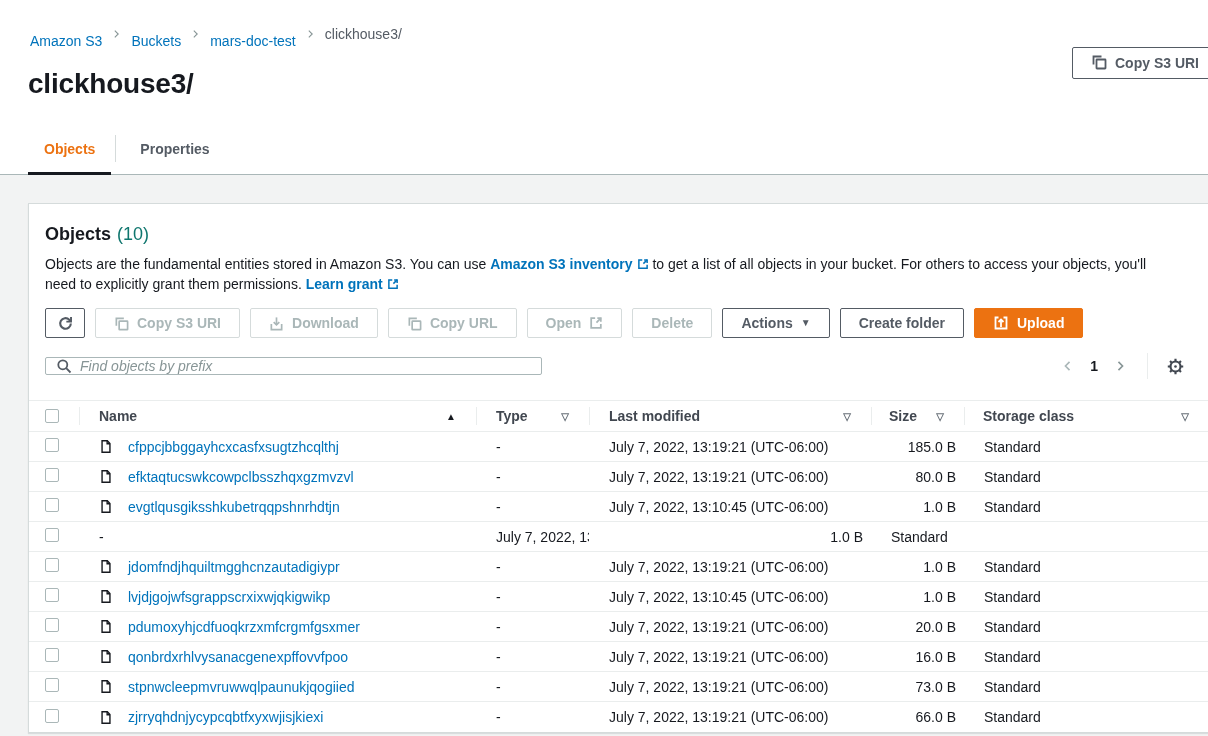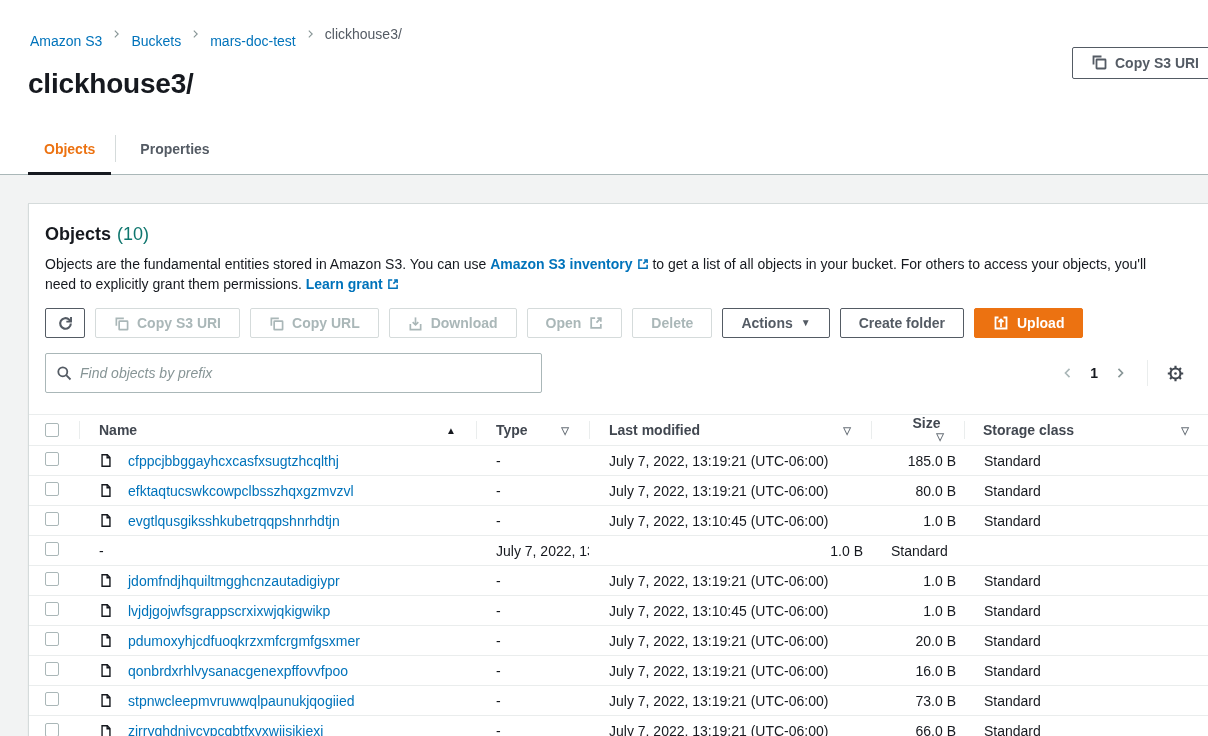--- a/index.html
+++ b/index.html
@@ -71,21 +71,21 @@
     font-family:"Liberation Sans", sans-serif; font-size:14px; font-weight:700; cursor:pointer; white-space:nowrap;
   }
   .btn.icon-only { width:40px; padding:0; }
   .btn:disabled, .btn.disabled { border-color:#d5dbdb; color:#aab7b8; cursor:default; }
   .btn.primary { background:#ec7211; border-color:#ec7211; color:#fff; }
   .caret { font-size:10px; line-height:10px; }
 
   
   .search-row { display:flex; align-items:center; margin:15px 16px 0 16px; }
   .search-box {
-    position:relative; width:497px; height:40px;
+    position:relative; width:497px; height:18px;
     border:1px solid #aab7b8; border-radius:2px; background:#fff;
     display:flex; align-items:center;
   }
   .search-box svg { position:absolute; left:10px; }
   .search-box input {
     width:100%; height:100%; border:none; outline:none; background:transparent;
     padding-left:34px; font-size:14px; font-family:"Liberation Sans", sans-serif; color:#16191f;
   }
   .search-box input::placeholder { color:#879596; font-style:italic; }
   .pagination { margin-left:auto; display:flex; align-items:center; gap:14px; padding-right:16px; }
@@ -99,21 +99,21 @@
   .trow, .thead {
     display:grid;
     grid-template-columns:50px 397px 113px 282px 93px 1fr;
     align-items:center;
   }
   .thead { height:32px; border-top:1px solid #eaeded; border-bottom:1px solid #eaeded; }
   .th {
     position:relative; height:100%; display:flex; align-items:center;
     font-weight:700; color:#414750; padding-left:20px; cursor:pointer;
   }
-  .th.size-col { padding-left:18px;flex-direction:column; }
+  .th.size-col { padding-left:18px; }
   .th.storage-col { padding-left:19px; }
   .th:not(:first-child)::before {
     content:""; position:absolute; left:0; top:6px; bottom:6px; width:1px; background:#eaeded;
   }
   .sort { margin-left:auto; padding-right:20px; font-size:10px; color:#687078; }
   .sort.asc { color:#16191f; }
   .th.storage-col .sort { padding-right:28px; }
   .trow { height:30px; border-bottom:1px solid #eaeded; }
   .trow:last-child { border-bottom:none; }
   .cell { padding-left:20px; color:#16191f; white-space:nowrap; overflow:hidden; }
@@ -209,32 +209,32 @@
         </button>
         <button class="btn disabled" disabled="">
           <svg width="15" height="15" viewBox="0 0 16 16" fill="none" stroke="#aab7b8" stroke-width="1.8">
               <rect x="5.5" y="5.5" width="9" height="9" rx="0.5"></rect>
               <path d="M10.5 2.5h-8v8"></path>
             </svg>
           <span>Copy S3 URI</span>
         </button>
         <button class="btn disabled" disabled="">
           <svg width="15" height="15" viewBox="0 0 16 16" fill="none" stroke="#aab7b8" stroke-width="1.8">
-              <rect x="5.5" y="5.5" width="9" height="9" rx="0.5"></rect>
-              <path d="M10.5 2.5h-8v8"></path>
-            </svg>
-          <span>Copy URL</span>
-        </button>
-        <button class="btn disabled" disabled="">
-          <svg width="15" height="15" viewBox="0 0 16 16" fill="none" stroke="#aab7b8" stroke-width="1.8">
               <path d="M8 1.5v8"></path>
               <path d="M5 6.5l3 3 3-3"></path>
               <path d="M2.5 8.5v6h11v-6"></path>
             </svg>
           <span>Download</span>
+        </button>
+        <button class="btn disabled" disabled="">
+          <svg width="15" height="15" viewBox="0 0 16 16" fill="none" stroke="#aab7b8" stroke-width="1.8">
+              <rect x="5.5" y="5.5" width="9" height="9" rx="0.5"></rect>
+              <path d="M10.5 2.5h-8v8"></path>
+            </svg>
+          <span>Copy URL</span>
         </button>
         <button class="btn disabled" disabled="">
           <span>Open</span>
           <svg width="14" height="14" viewBox="0 0 16 16" fill="none" stroke="#aab7b8" stroke-width="2">
               <path d="M13.5 9v4.5h-11v-11H7"></path>
               <path d="M9.5 2.5h4v4"></path>
               <path d="M13.5 2.5L8.5 7.5"></path>
             </svg>
         </button>
         <button class="btn disabled" disabled="">

